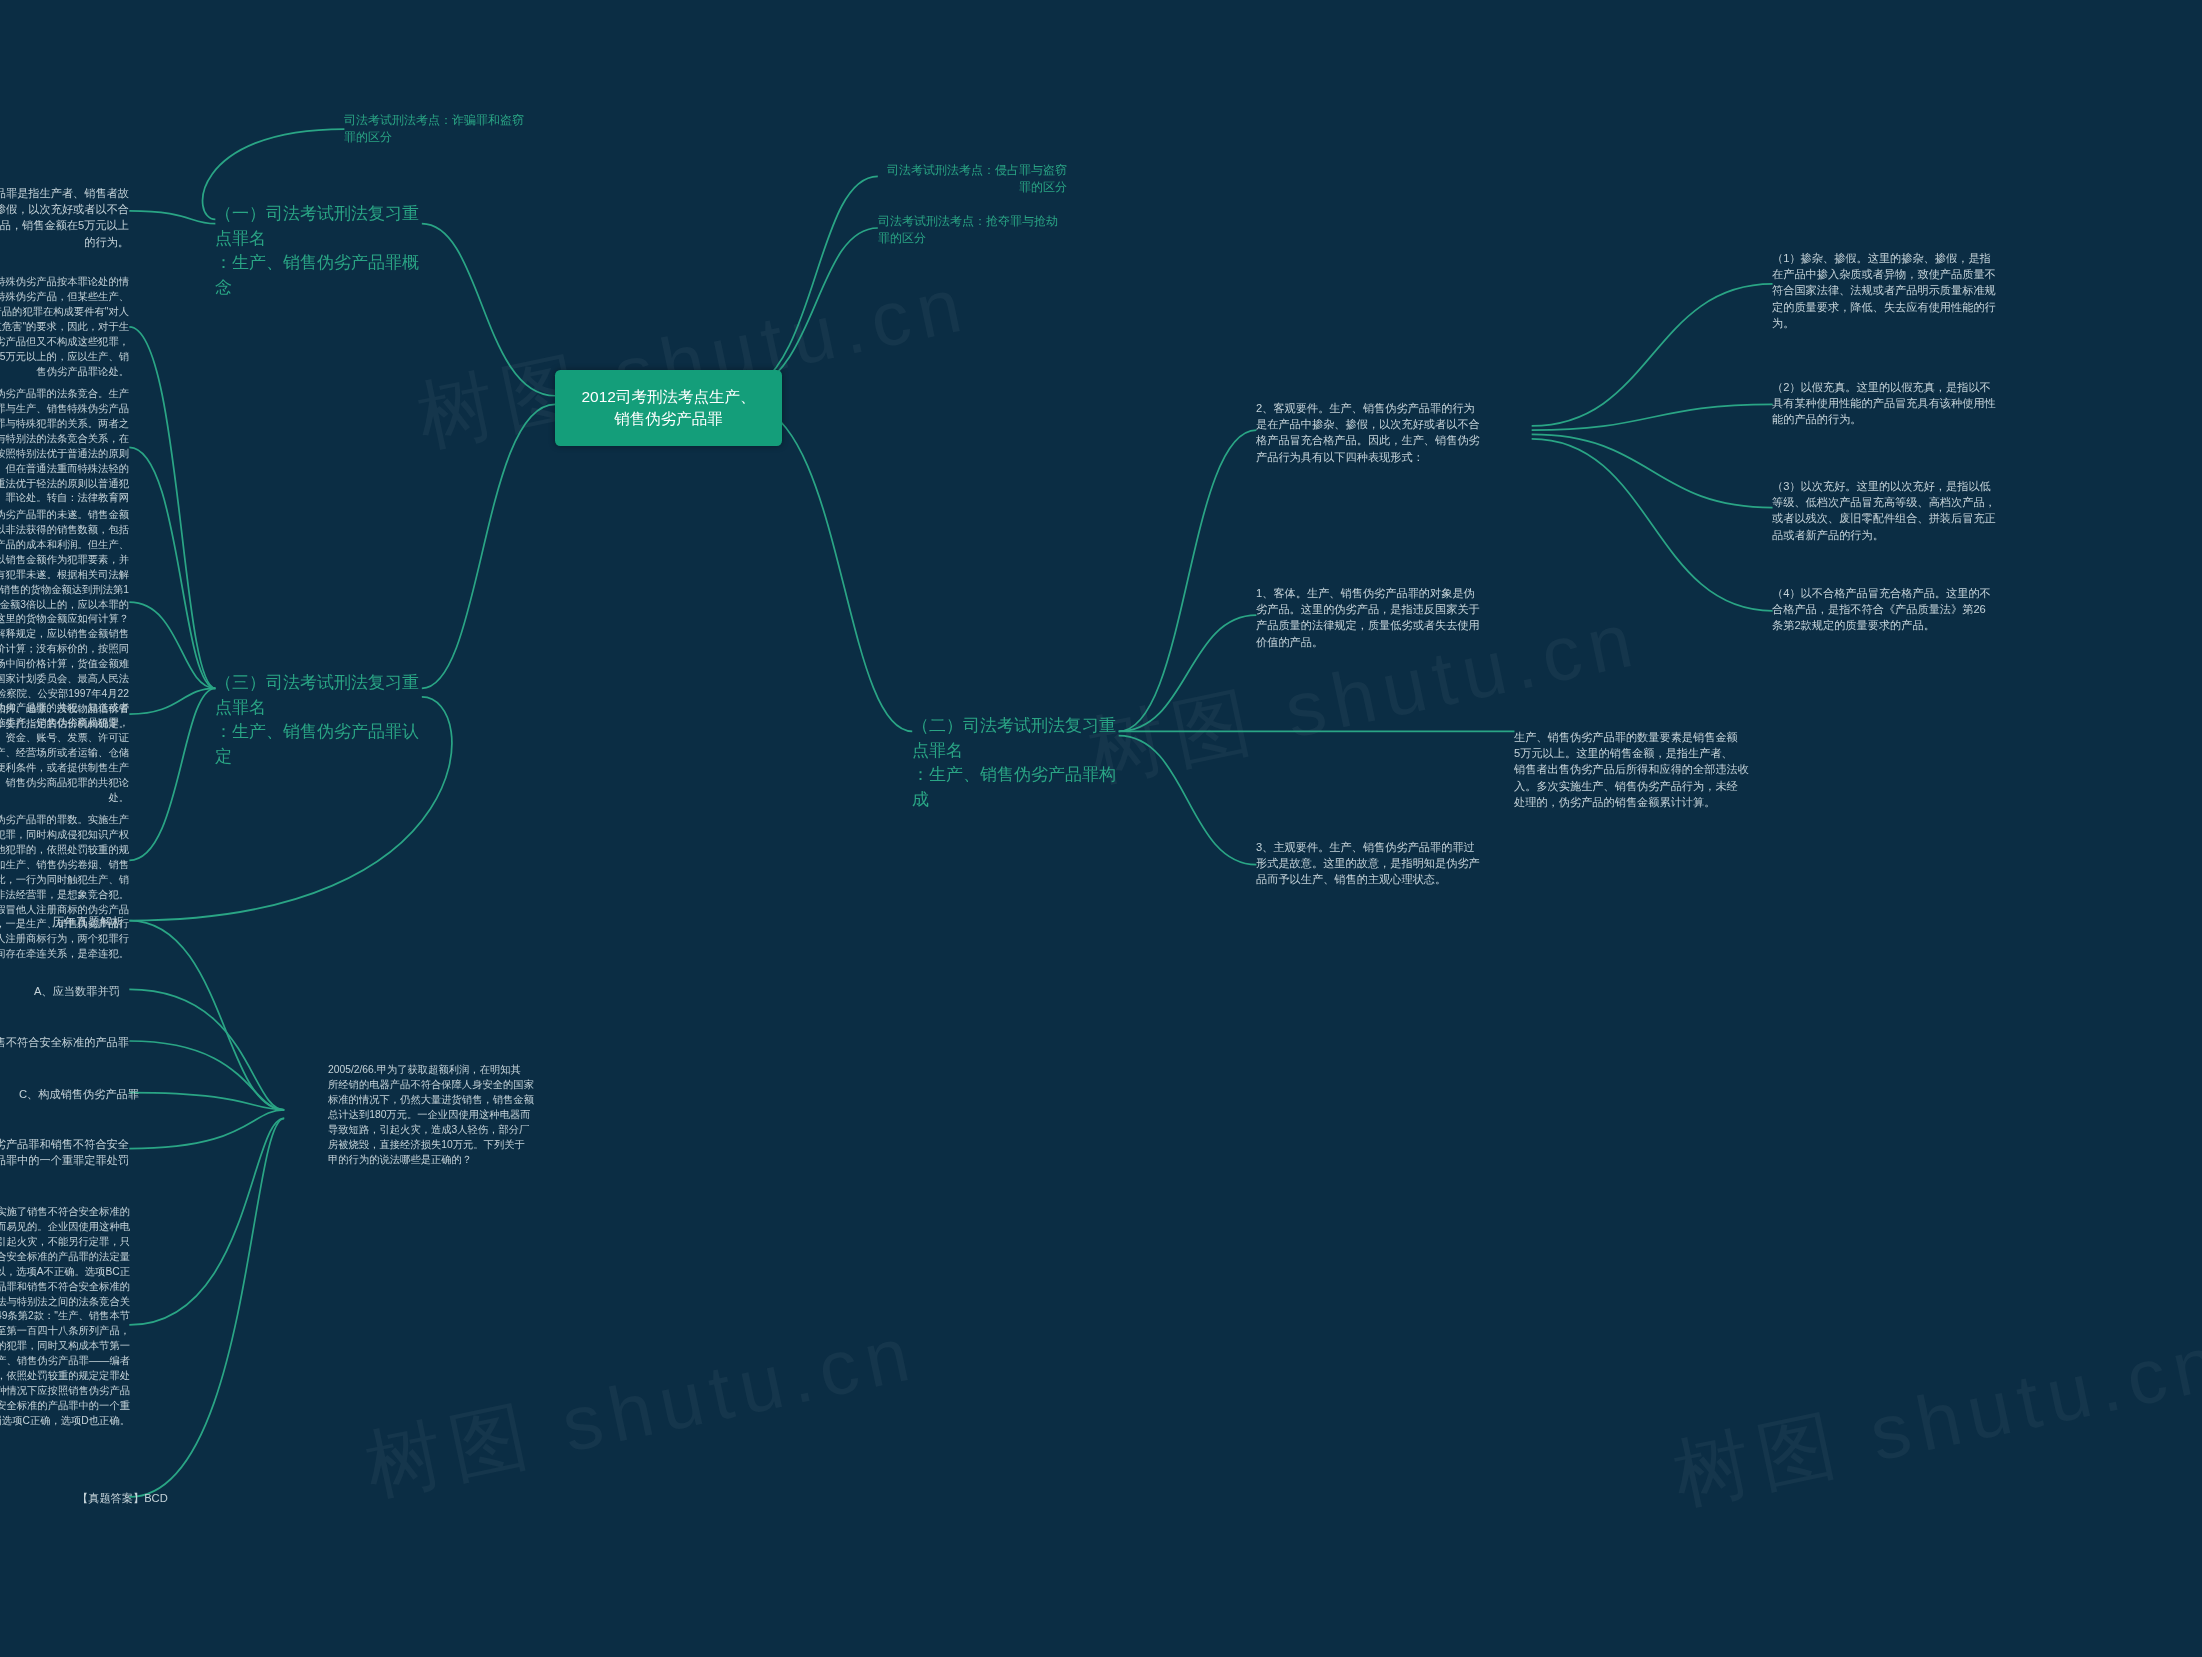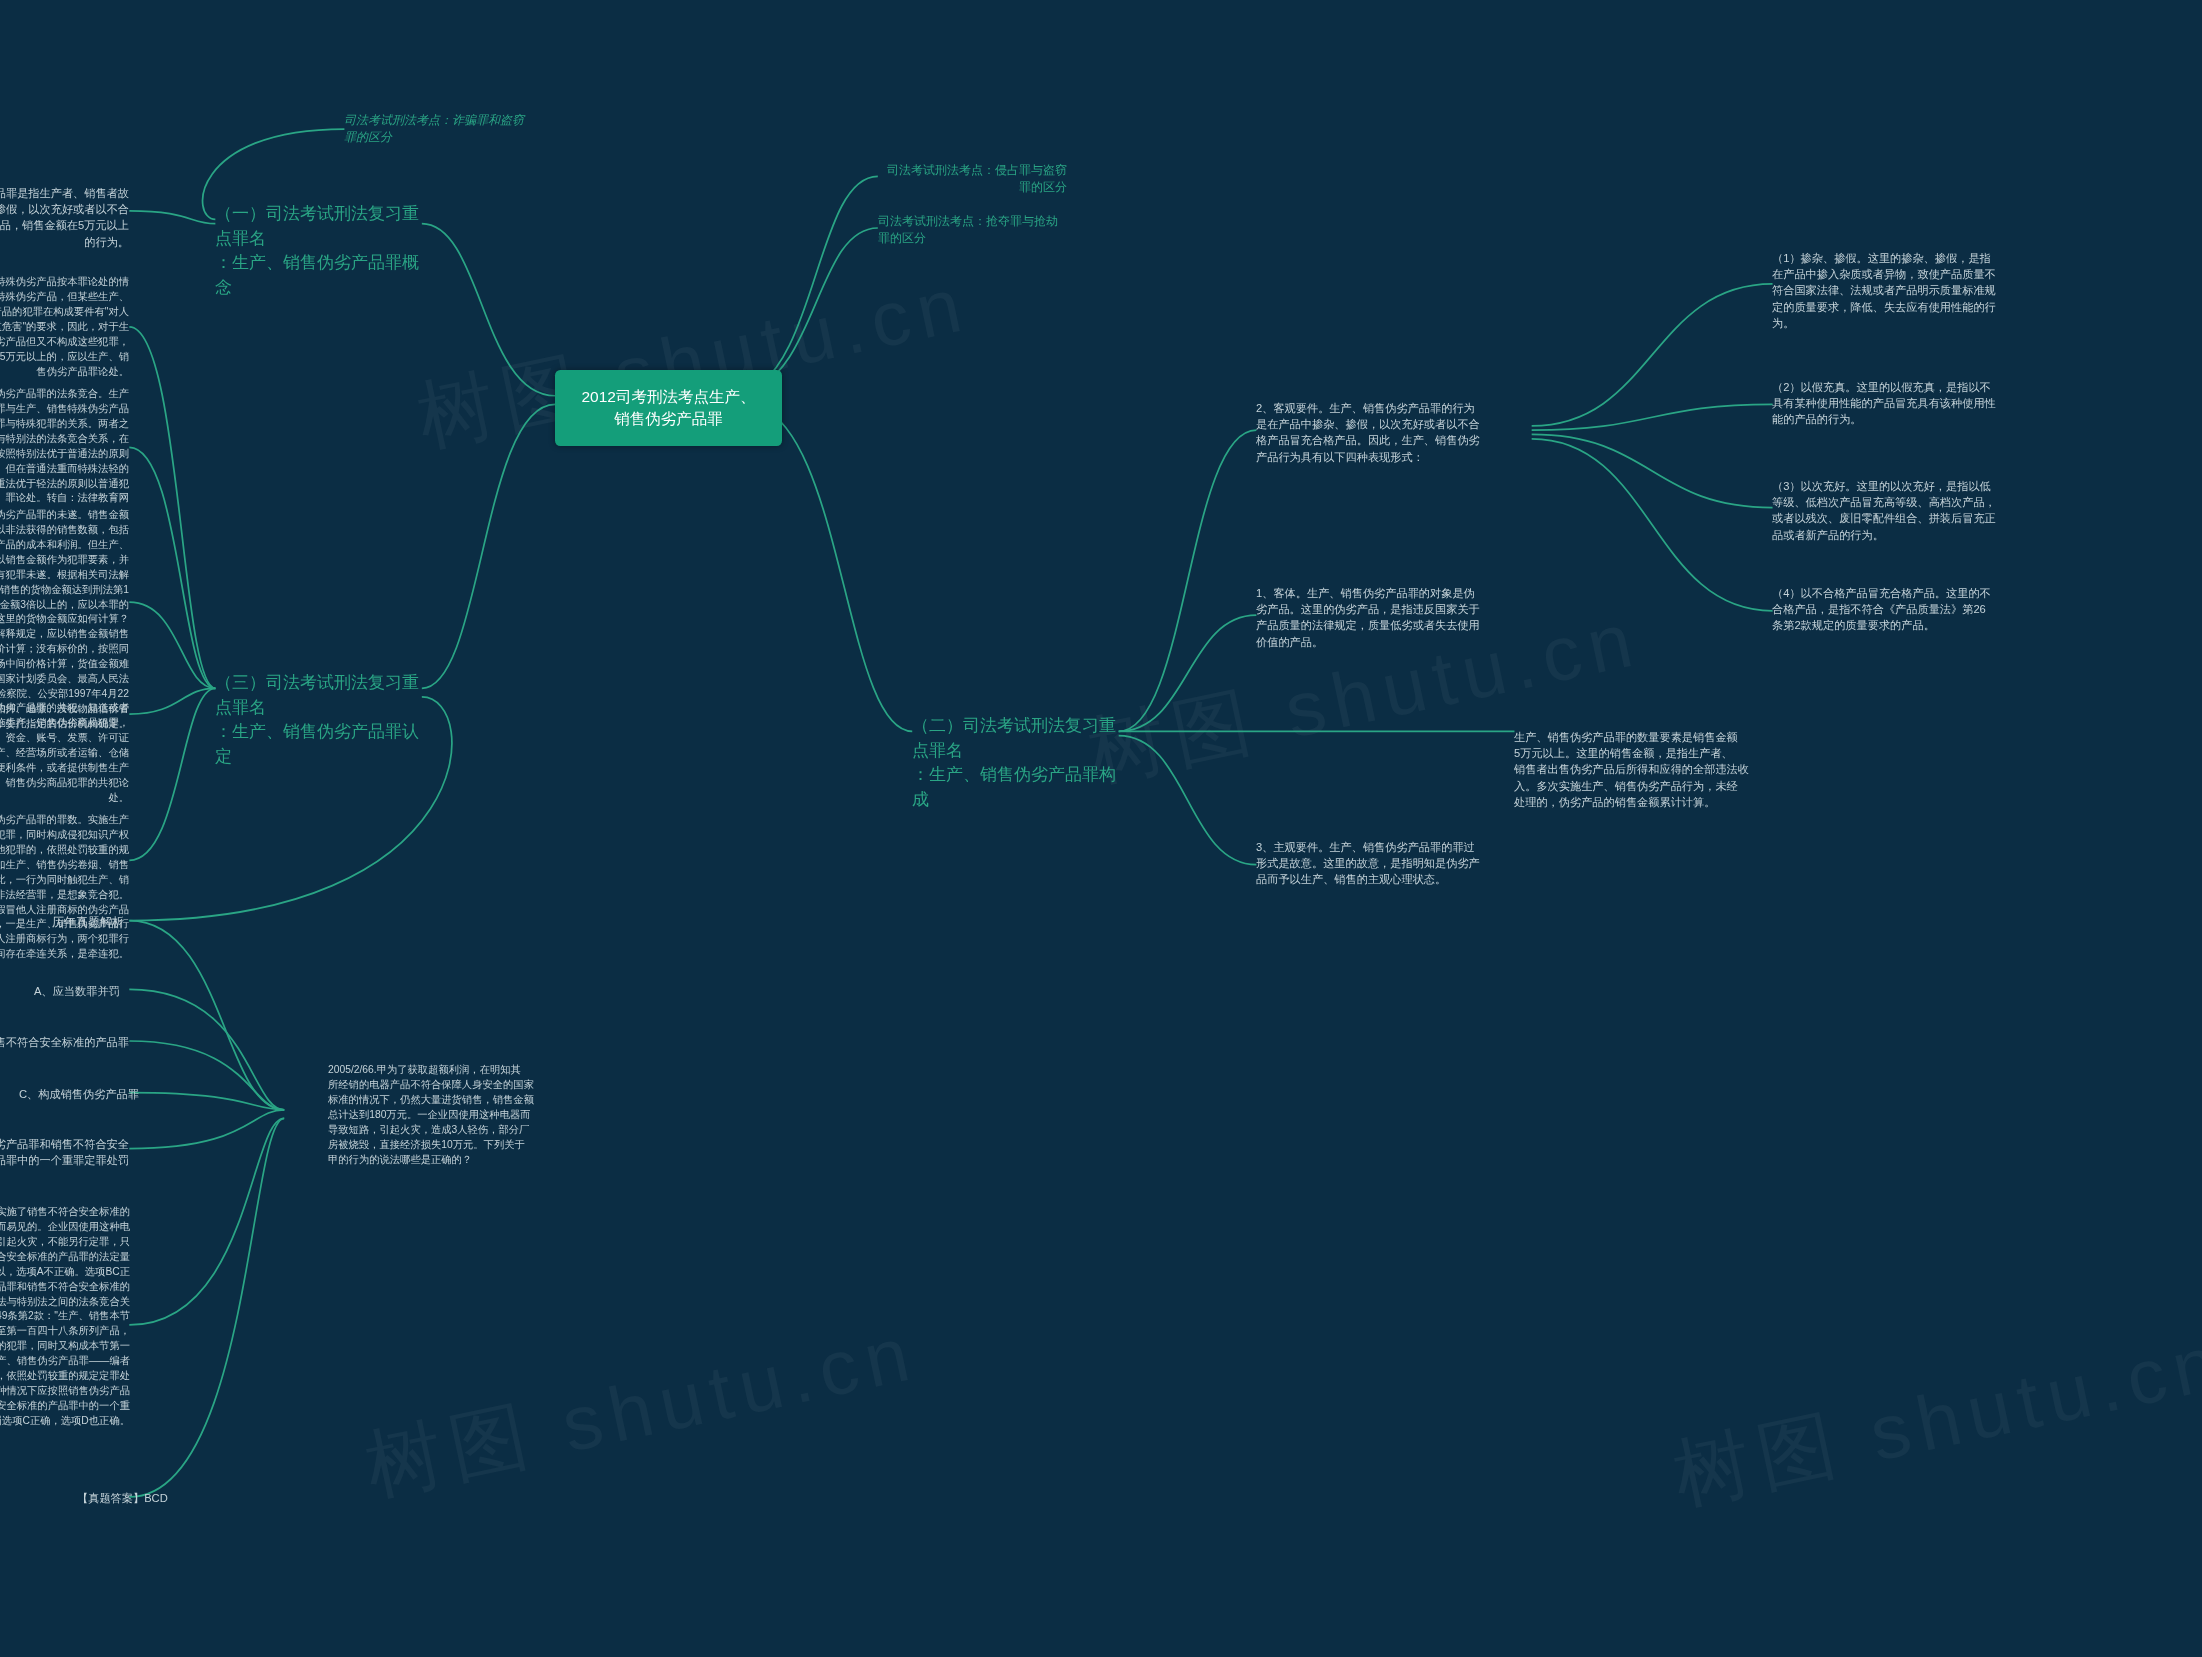--- a/index.html
+++ b/index.html
@@ -104,21 +104,21 @@
 <div class="node root" style="left:555px; top:370px; width:189px; white-space:pre-line;">2012司考刑法考点生产、
 销售伪劣产品罪</div>
 
 <div class="node teal narrow" style="left:878px; top:162px; white-space:pre-line;text-align:right;">司法考试刑法考点：侵占罪与盗窃
 罪的区分</div>
 <div class="node teal narrow" style="left:878px; top:213px; white-space:pre-line;">司法考试刑法考点：抢夺罪与抢劫
 罪的区分</div>
 
 <div class="node teal sec-label" style="left:215px; top:202px; width:206px; white-space:pre-line;">（一）司法考试刑法复习重点罪名
 ：生产、销售伪劣产品罪概念</div>
-<div class="node teal narrow" style="left:344px; top:112px; white-space:pre-line;font-style:italic;">司法考试刑法考点：诈骗罪和盗窃
+<div class="node teal narrow" style="left:344px; top:112px; white-space:pre-line;">司法考试刑法考点：诈骗罪和盗窃
 罪的区分</div>
 <div class="node small mid" style="left:-103px; top:185px; white-space:pre-line; text-align:right;">生产、销售伪劣产品罪是指生产者、销售者故
 意在产品中掺杂、掺假，以次充好或者以不合
 格产品冒充合格产品，销售金额在5万元以上
 的行为。</div>
 
 <div class="node teal sec-label" style="left:215px; top:671px; width:206px; white-space:pre-line;">（三）司法考试刑法复习重点罪名
 ：生产、销售伪劣产品罪认定</div>
 <div class="node tiny wide" style="left:-138px; top:275px; white-space:pre-line; text-align:right;">1、生产、销售特殊伪劣产品按本罪论处的情
 形。生产、销售特殊伪劣产品，但某些生产、

